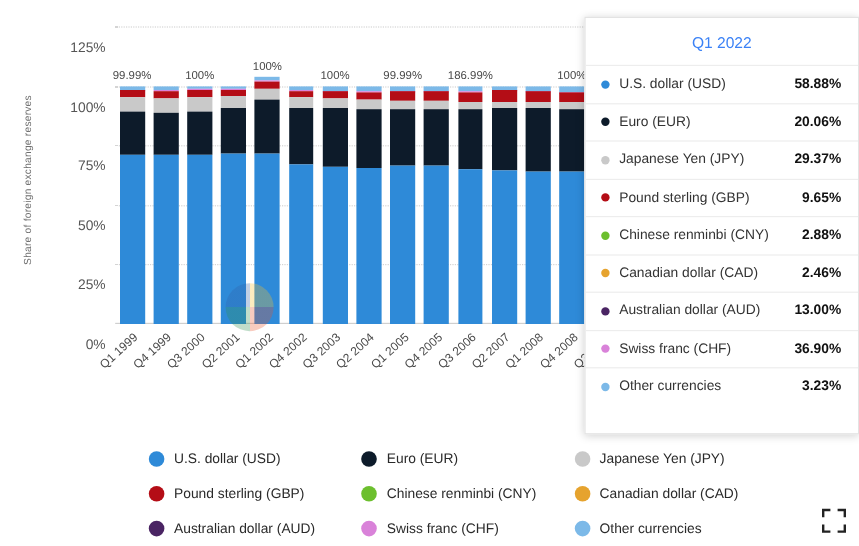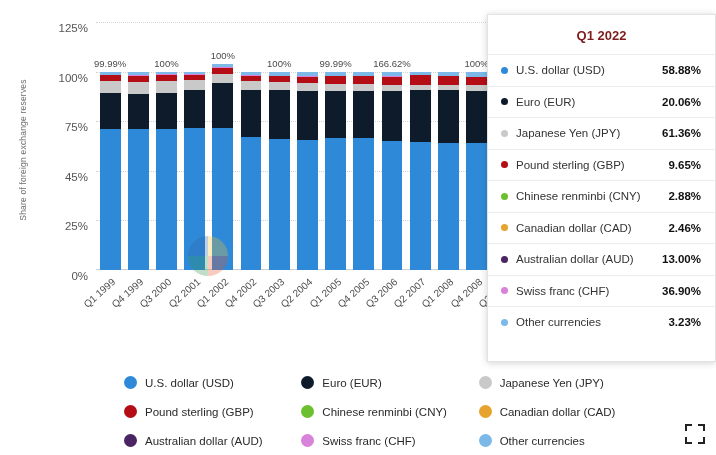--- a/index.html
+++ b/index.html
@@ -21,21 +21,21 @@
     left:18px; top:60px;
     width:180px;
     transform:rotate(-90deg);
     transform-origin:0 0;
     font-size:8.5px; color:#6d6d6d;
     letter-spacing:.2px;
     white-space:nowrap;
   }
   .y-axis-title span { display:block; transform:translate(-180px, 0); text-align:center; }
 
-  .y-ticks { position:absolute; left:48px; top:28px; width:46px; height:248px; }
+  .y-ticks { position:absolute; left:48px; top:40px; width:46px; height:248px; }
   .y-tick {
     position:absolute; right:6px;
     font-size:11.5px; color:#555; text-align:right;
     transform:translateY(-50%);
     white-space:nowrap;
   }
 
   .grid { position:absolute; left:96px; top:22px; width:592px; height:248px; }
   .grid-line { position:absolute; left:0; width:100%; border-top:1px dotted #d4d4d4; }
   .grid-base { position:absolute; left:0; bottom:0; width:100%; border-top:1px solid #cfcfcf; }
@@ -110,21 +110,21 @@
     position:absolute;
     left:487px; top:14px;
     width:229px; height:348px;
     background:#fff;
     border:1px solid #e3e3e3;
     box-shadow:0 1px 7px rgba(0,0,0,.18);
     z-index:5;
   }
   .tooltip-title {
     text-align:center;
-    font-size:13px; font-weight:bold; color:#7f1d1d;
+    font-size:13px; font-weight:normal; color:#3b82f6;
     padding:13px 0 11px;
   }
   .tt-rows { padding:0 0 0 0; }
   .tt-row {
     display:flex; align-items:center;
     height:31.5px;
     border-top:1px solid #ededed;
     padding:0 14px 0 13px;
   }
   .tt-dot {
@@ -162,21 +162,21 @@
   <div class="plot-wrap">
 
     <div class="y-axis-title">
       <span>Share of foreign exchange reserves</span>
     </div>
 
     <div class="y-ticks" id="y-ticks">
         <div class="y-tick" style="top: 0px;">125%</div>
         <div class="y-tick" style="top: 49.6px;">100%</div>
         <div class="y-tick" style="top: 99.2px;">75%</div>
-        <div class="y-tick" style="top: 148.8px;">45%</div>
+        <div class="y-tick" style="top: 148.8px;">50%</div>
         <div class="y-tick" style="top: 198.4px;">25%</div>
         <div class="y-tick" style="top: 248px;">0%</div>
       </div>
 
     <div class="grid" id="grid">
       <div class="grid-base"></div>
     <div class="grid-line" style="top: 0px;"></div>
         <div class="grid-line" style="top: 49.6px;"></div>
         <div class="grid-line" style="top: 99.2px;"></div>
         <div class="grid-line" style="top: 148.8px;"></div>
@@ -291,21 +291,21 @@
         </div>
         <div class="bar-col">
           <div class="bar" style="height: 198.4px;">
             <div class="seg" style="height: 128.96px; background: rgb(46, 138, 216);"></div>
             <div class="seg" style="height: 49.6px; background: rgb(13, 27, 42);"></div>
             <div class="seg" style="height: 6.1504px; background: rgb(201, 201, 201);"></div>
             <div class="seg" style="height: 8.7296px; background: rgb(180, 13, 22);"></div>
             <div class="seg" style="height: 0.3968px; background: rgb(217, 130, 217);"></div>
             <div class="seg" style="height: 4.5632px; background: rgb(124, 185, 232);"></div>
           </div>
-          <div class="bar-label" style="bottom: 198.4px; margin-bottom: 3px;">166.62%</div>
+          <div class="bar-label" style="bottom: 198.4px; margin-bottom: 3px;">186.99%</div>
         </div>
         <div class="bar-col">
           <div class="bar" style="height: 198.4px;">
             <div class="seg" style="height: 127.968px; background: rgb(46, 138, 216);"></div>
             <div class="seg" style="height: 51.584px; background: rgb(13, 27, 42);"></div>
             <div class="seg" style="height: 5.7536px; background: rgb(201, 201, 201);"></div>
             <div class="seg" style="height: 9.3248px; background: rgb(180, 13, 22);"></div>
             <div class="seg" style="height: 0.3968px; background: rgb(217, 130, 217);"></div>
             <div class="seg" style="height: 3.3728px; background: rgb(124, 185, 232);"></div>
           </div>
@@ -494,21 +494,21 @@
           <span class="tt-val">58.88%</span>
         </div>
         <div class="tt-row">
           <span class="tt-dot" style="background: rgb(13, 27, 42);"></span>
           <span class="tt-name">Euro (EUR)</span>
           <span class="tt-val">20.06%</span>
         </div>
         <div class="tt-row">
           <span class="tt-dot" style="background: rgb(201, 201, 201);"></span>
           <span class="tt-name">Japanese Yen (JPY)</span>
-          <span class="tt-val">61.36%</span>
+          <span class="tt-val">29.37%</span>
         </div>
         <div class="tt-row">
           <span class="tt-dot" style="background: rgb(180, 13, 22);"></span>
           <span class="tt-name">Pound sterling (GBP)</span>
           <span class="tt-val">9.65%</span>
         </div>
         <div class="tt-row">
           <span class="tt-dot" style="background: rgb(108, 191, 46);"></span>
           <span class="tt-name">Chinese renminbi (CNY)</span>
           <span class="tt-val">2.88%</span>

